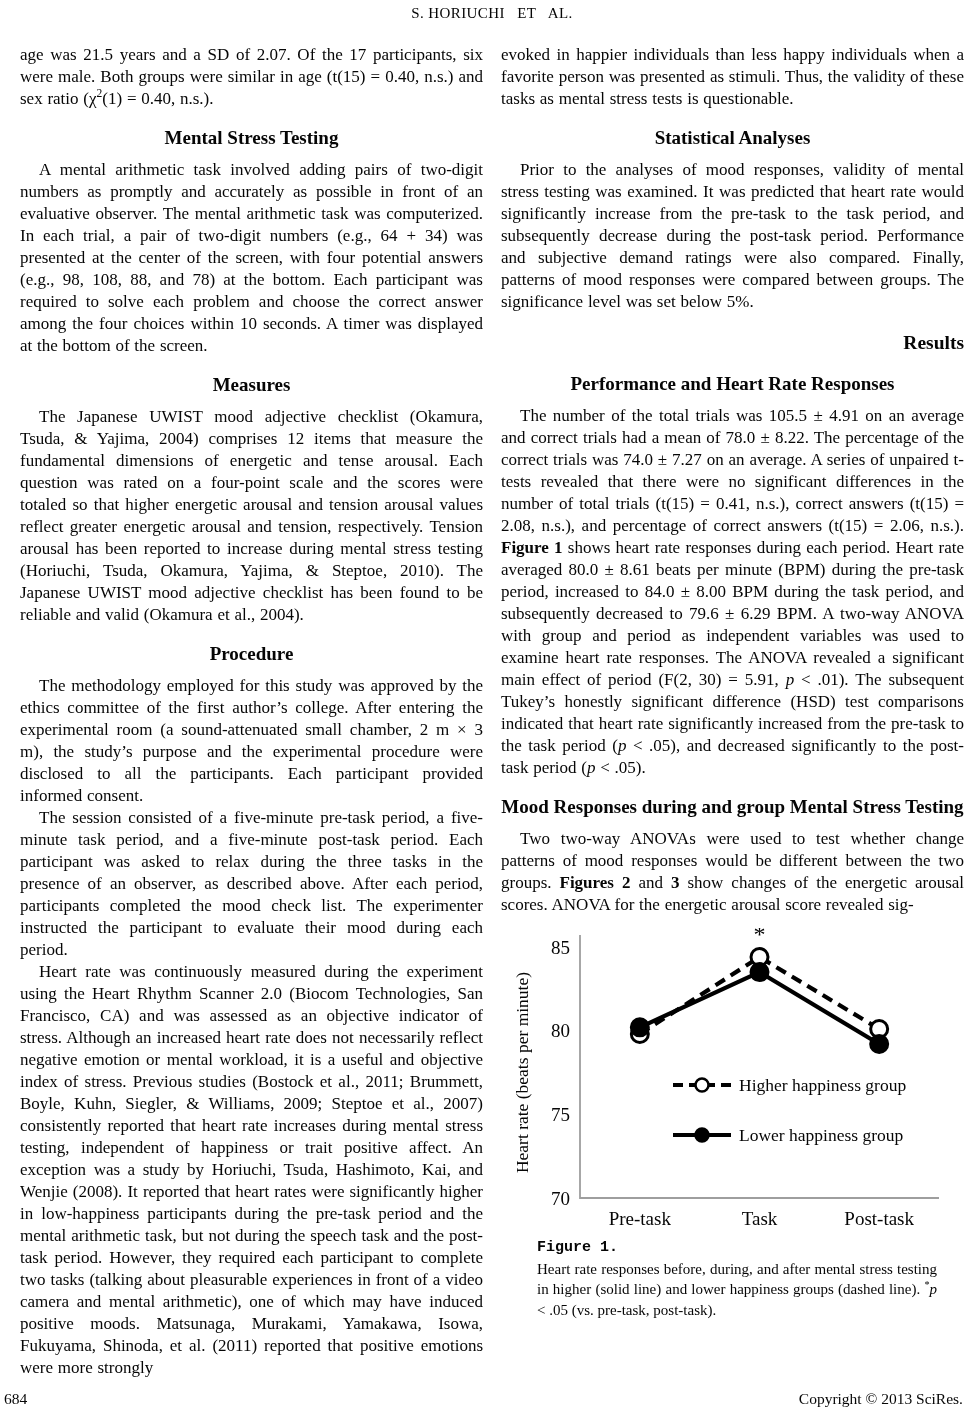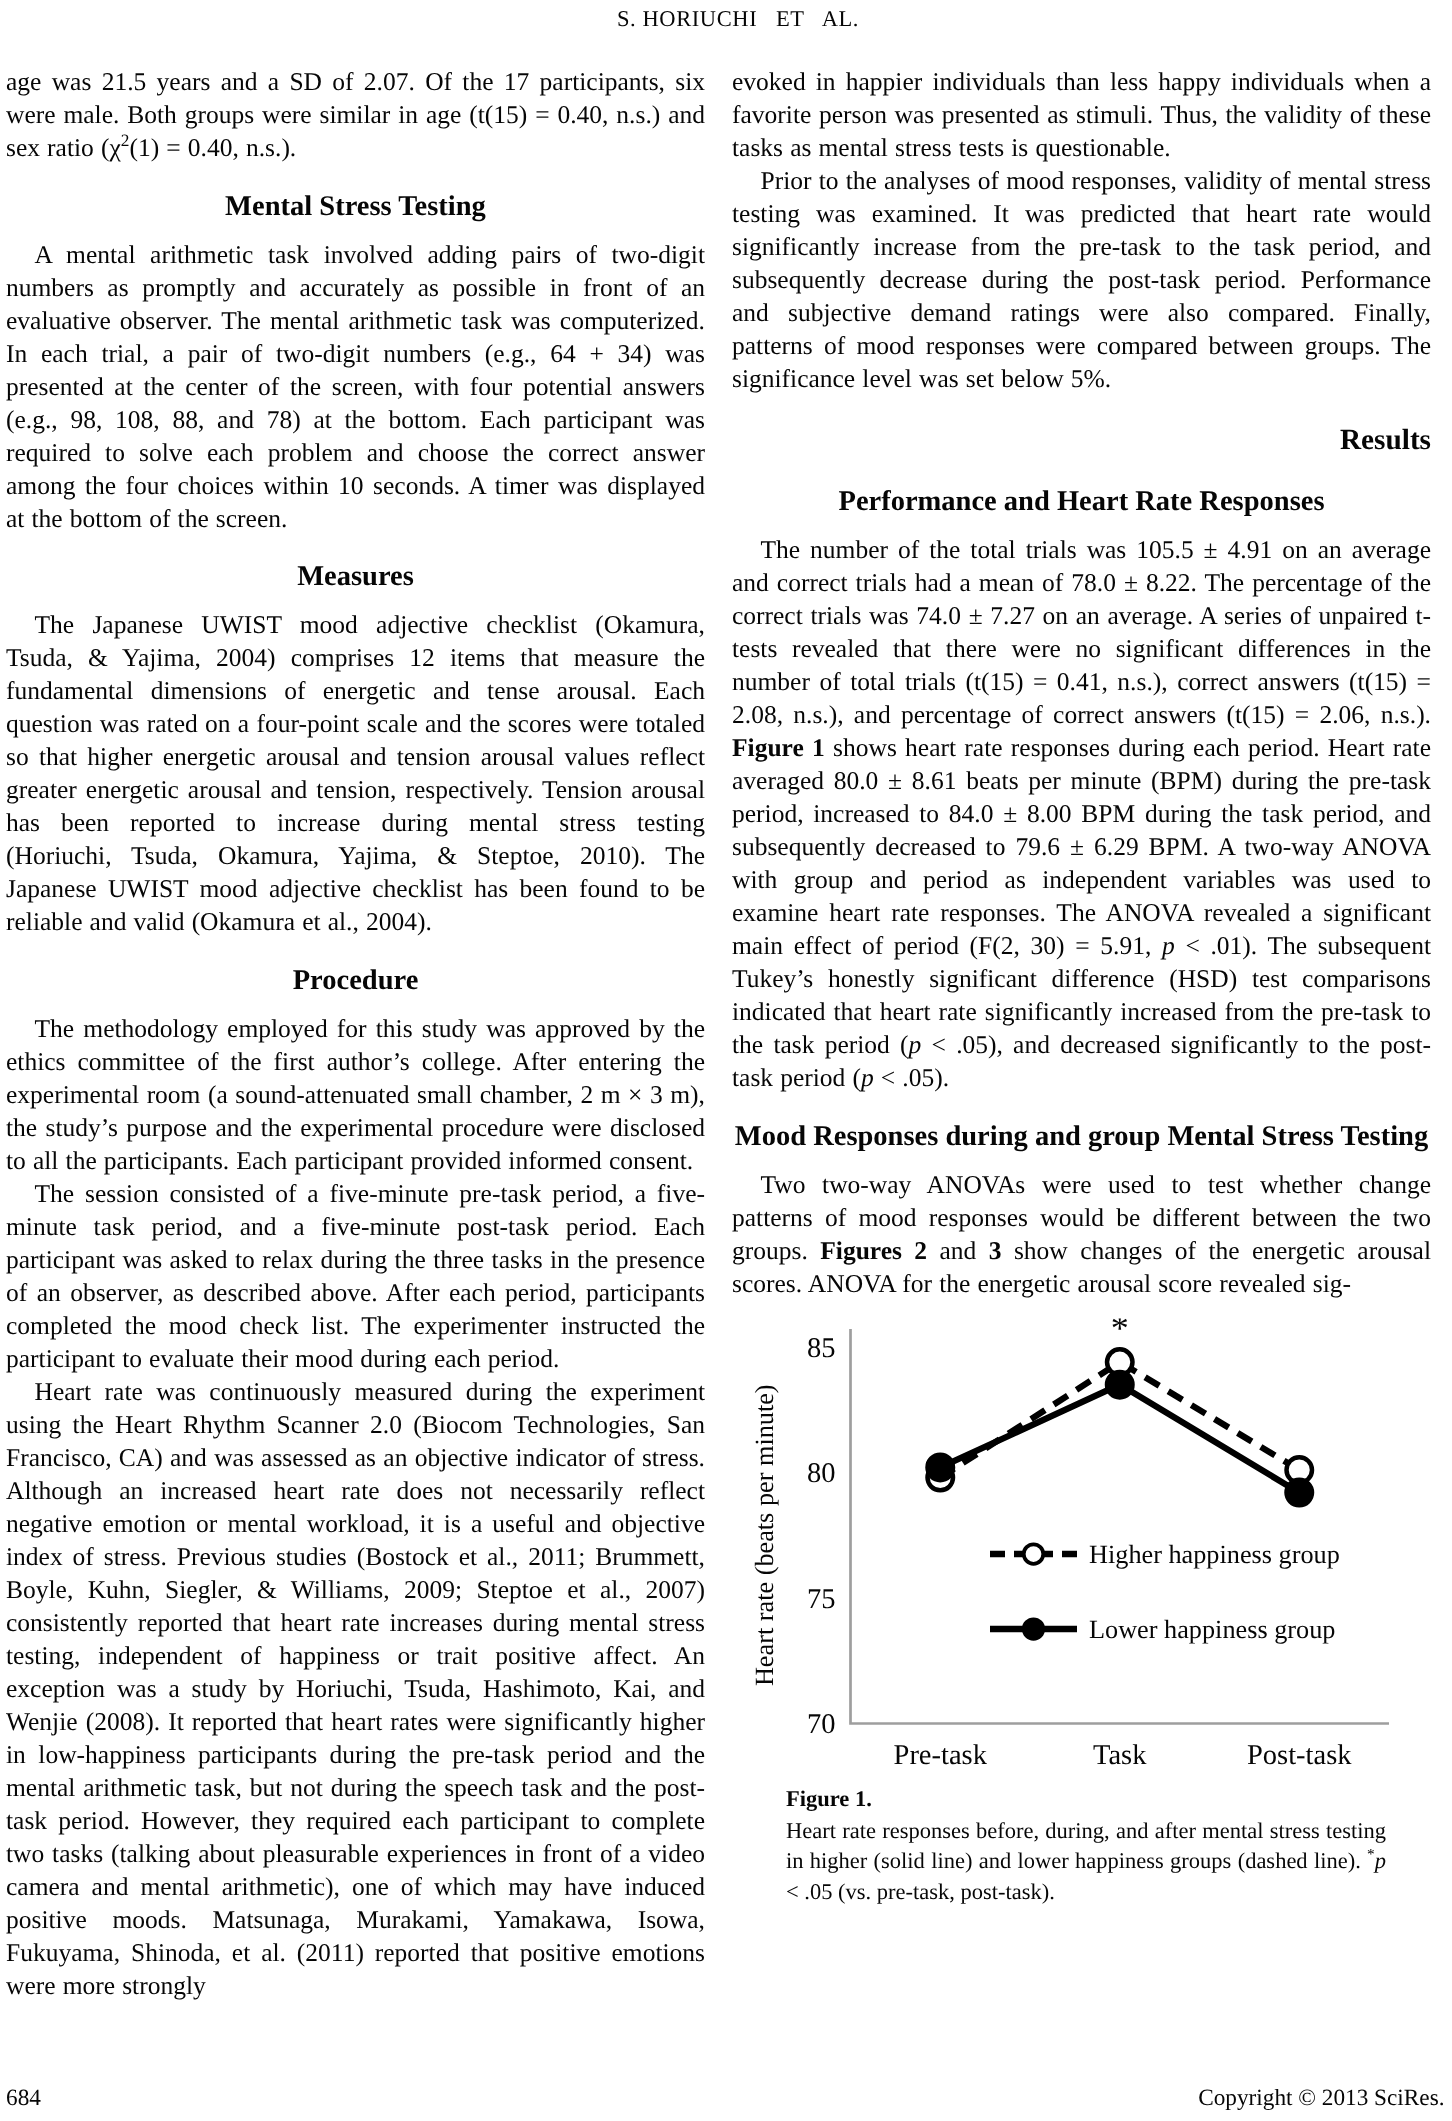--- a/index.html
+++ b/index.html
@@ -13,21 +13,21 @@
     overflow:hidden;
   }
   .running-head{
     position:absolute;top:5px;left:16px;right:0;
     text-align:center;
     font-size:15px;
     white-space:pre;
     letter-spacing:.4px;
   }
   .content{
-    position:absolute;top:44px;left:4px;right:4px;
+    position:absolute;top:44px;left:20px;right:4px;
     display:flex;gap:18px;
   }
   .col{width:466px;}
   .col p{
     margin:0;
     font-size:17px;
     line-height:22px;
     text-align:justify;
     word-spacing:.5px;
   }
@@ -49,21 +49,21 @@
   sup{font-size:68%;line-height:0;}
   .figure-block{margin-top:12px;}
   .chart-wrap{margin-left:14px;width:438px;}
   .caption{
     margin:4px 0 0 36px;
     width:400px;
     font-size:15px;
     line-height:20.5px;
     text-align:justify;
   }
-  .caption .cap-title{font-weight:bold;display:block;}
+  .caption .cap-title{font-weight:bold;display:block;font-family:Liberation Mono, monospace;}
   .footer{
     position:absolute;bottom:6px;left:4px;right:5px;
     display:flex;justify-content:space-between;
     font-size:15.5px;
     align-items:flex-end;
   }
   svg text{font-family:"Liberation Serif", serif;fill:#060606;}
 </style>
 </head>
 <body>
@@ -78,20 +78,21 @@
         <p class="indent"><span>A mental arithmetic task involved adding pairs of two-digit numbers as promptly and accurately as possible in front of an evaluative observer. The mental arithmetic task was computerized. In each trial, a pair of two-digit numbers (e.g., 64 + 34) was presented at the center of the screen, with four potential answers (e.g., 98, 108, 88, and 78) at the bottom. Each participant was required to solve each problem and choose the correct answer among the four choices within 10 seconds. A timer was displayed at the bottom of the screen.</span></p>
         <div class="h2">Measures</div>
         <p class="indent"><span>The Japanese UWIST mood adjective checklist (Okamura, Tsuda, &amp; Yajima, 2004) comprises 12 items that measure the fundamental dimensions of energetic and tense arousal. Each question was rated on a four-point scale and the scores were totaled so that higher energetic arousal and tension arousal values reflect greater energetic arousal and tension, respectively. Tension arousal has been reported to increase during mental stress testing (Horiuchi, Tsuda, Okamura, Yajima, &amp; Steptoe, 2010). The Japanese UWIST mood adjective checklist has been found to be reliable and valid (Okamura et al., 2004).</span></p>
         <div class="h2">Procedure</div>
         <p class="indent"><span>The methodology employed for this study was approved by the ethics committee of the first author’s college. After entering the experimental room (a sound-attenuated small chamber, 2 m × 3 m), the study’s purpose and the experimental procedure were disclosed to all the participants. Each participant provided informed consent.</span></p>
         <p class="indent"><span>The session consisted of a five-minute pre-task period, a five-minute task period, and a five-minute post-task period. Each participant was asked to relax during the three tasks in the presence of an observer, as described above. After each period, participants completed the mood check list. The experimenter instructed the participant to evaluate their mood during each period.</span></p>
         <p class="indent"><span>Heart rate was continuously measured during the experiment using the Heart Rhythm Scanner 2.0 (Biocom Technologies, San Francisco, CA) and was assessed as an objective indicator of stress. Although an increased heart rate does not necessarily reflect negative emotion or mental workload, it is a useful and objective index of stress. Previous studies (Bostock et al., 2011; Brummett, Boyle, Kuhn, Siegler, &amp; Williams, 2009; Steptoe et al., 2007) consistently reported that heart rate increases during mental stress testing, independent of happiness or trait positive affect. An exception was a study by Horiuchi, Tsuda, Hashimoto, Kai, and Wenjie (2008). It reported that heart rates were significantly higher in low-happiness participants during the pre-task period and the mental arithmetic task, but not during the speech task and the post-task period. However, they required each participant to complete two tasks (talking about pleasurable experiences in front of a video camera and mental arithmetic), one of which may have induced positive moods. Matsunaga, Murakami, Yamakawa, Isowa, Fukuyama, Shinoda, et al. (2011) reported that positive emotions were more strongly</span></p>
       </div>
     <div class="col" id="col-right">
         <p><span>evoked in happier individuals than less happy individuals when a favorite person was presented as stimuli. Thus, the validity of these tasks as mental stress tests is questionable.</span></p>
+        <div class="h2">Statistical Analyses</div>
         <p class="indent"><span>Prior to the analyses of mood responses, validity of mental stress testing was examined. It was predicted that heart rate would significantly increase from the pre-task to the task period, and subsequently decrease during the post-task period. Performance and subjective demand ratings were also compared. Finally, patterns of mood responses were compared between groups. The significance level was set below 5%.</span></p>
         <div class="h1">Results</div>
         <div class="h2">Performance and Heart Rate Responses</div>
         <p class="indent"><span>The number of the total trials was 105.5 ± 4.91 on an average and correct trials had a mean of 78.0 ± 8.22. The percentage of the correct trials was 74.0 ± 7.27 on an average. A series of unpaired t-tests revealed that there were no significant differences in the number of total trials (t(15) = 0.41, n.s.), correct answers (t(15) = 2.08, n.s.), and percentage of correct answers (t(15) = 2.06, n.s.). </span><span style="font-weight: bold;">Figure 1</span><span> shows heart rate responses during each period. Heart rate averaged 80.0 ± 8.61 beats per minute (BPM) during the pre-task period, increased to 84.0 ± 8.00 BPM during the task period, and subsequently decreased to 79.6 ± 6.29 BPM. A two-way ANOVA with group and period as independent variables was used to examine heart rate responses. The ANOVA revealed a significant main effect of period (F(2, 30) = 5.91, </span><span style="font-style: italic;">p</span><span> &lt; .01). The subsequent Tukey’s honestly significant difference (HSD) test comparisons indicated that heart rate significantly increased from the pre-task to the task period (</span><span style="font-style: italic;">p</span><span> &lt; .05), and decreased significantly to the post-task period (</span><span style="font-style: italic;">p</span><span> &lt; .05).</span></p>
         <div class="h2">Mood Responses during and group Mental Stress Testing</div>
         <p class="indent"><span>Two two-way ANOVAs were used to test whether change patterns of mood responses would be different between the two groups. </span><span style="font-weight: bold;">Figures 2</span><span> and </span><span style="font-weight: bold;">3</span><span> show changes of the energetic arousal scores. ANOVA for the energetic arousal score revealed sig-</span></p>
         <div class="figure-block">
           <div class="chart-wrap"><svg width="438" height="302" viewBox="0 0 438 302">
               <g>
                 <path d="M 65 7 L 65 270 L 424 270" fill="none" stroke="#9e9e9e" stroke-width="1.8"></path>

